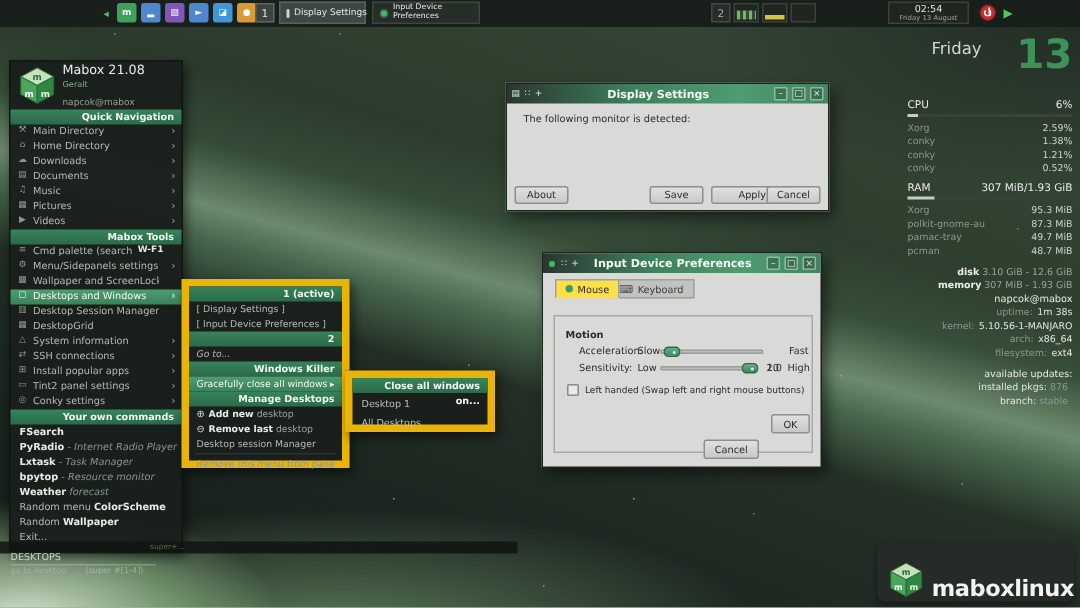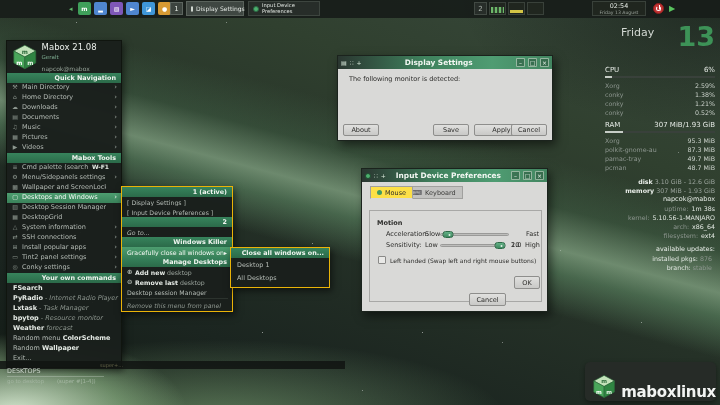--- a/index.html
+++ b/index.html
@@ -78,21 +78,21 @@
   .mi{height:10px;display:flex;align-items:flex-start;padding:0 4px;gap:3px;font-size:6.5px;color:#b3bab4;white-space:nowrap}
   .mi .ic{width:8px;text-align:center;color:#8d978f;font-size:6px;flex:none}
   .mi .lb{flex:1;overflow:hidden}
   .mi .kbd{font-weight:bold;color:#e2e8e2;font-size:6px}
   .mi .arr{color:#9aa39c;font-size:7px;width:5px;text-align:right;flex:none}
   .mi.active{background:linear-gradient(180deg,#4d9e70,#3a825a);color:#f4f8f4}
   .mi.active .ic,.mi.active .arr{color:#eef5ee}
   .own{display:block;line-height:10px;padding:0 6px}
   .own .pre{color:#b3bab4}.own .strong{font-weight:bold;color:#e6ebe6}.own .post{font-style:italic;color:#8d968f}
   
-  .sub{position:absolute;background:rgba(26,31,28,.97);border:1px solid #eab308;box-shadow:2px 3px 7px rgba(0,0,0,.55)}
+  .sub{position:absolute;background:rgba(26,31,28,.97);border:5px solid #eab308;box-shadow:2px 3px 7px rgba(0,0,0,.55)}
   .sub2{left:121px;top:186px;width:112px;height:126px}
   .s2i{height:10px;display:flex;align-items:center;padding:0 5px;font-size:6.2px;color:#b3bab4;white-space:nowrap}
   .s2i .lb{flex:1;overflow:hidden}
   .s2i .arr{color:#eef5ee;font-size:6px}
   .s2i.hl{background:linear-gradient(180deg,#4d9e70,#3a825a);color:#f4f8f4}
   .s2i .cic{width:8px;color:#cfd6cf;font-size:6.5px}
   .s2i .strong{font-weight:bold;color:#e6ebe6}.s2i .rest{color:#9aa39c}
   .s2i.italic{font-style:italic}
   .s2sep{height:1px;background:#2c332e;margin:1px 4px}
   .sub3{left:230px;top:247px;width:100px;height:41px}

